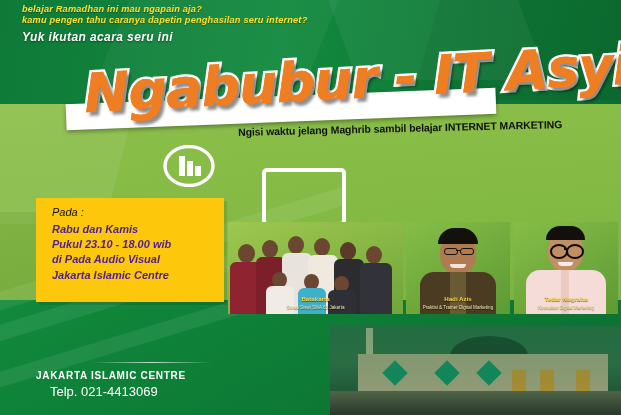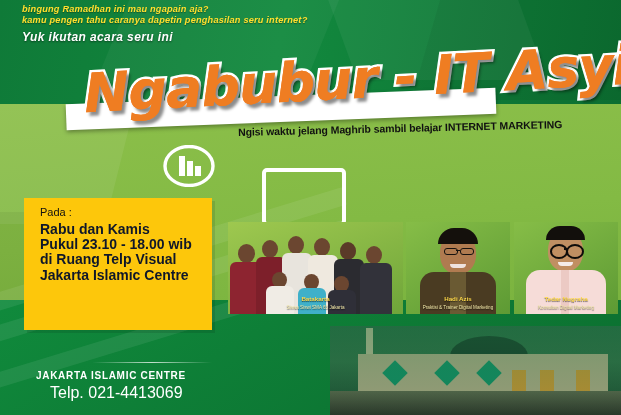--- a/index.html
+++ b/index.html
@@ -53,25 +53,25 @@
     color:#ef7d22;white-space:nowrap;}
   .subtitle{position:absolute;left:238px;top:122px;font-size:10.5px;font-weight:bold;
     color:#111;white-space:nowrap;transform:rotate(-1.4deg);letter-spacing:-.1px;}
 
   
   .logo{position:absolute;left:163px;top:145px;width:52px;height:42px;}
   
   .laptop{position:absolute;left:243px;top:168px;width:122px;height:86px;}
 
   
-  .infobox{position:absolute;left:24px;top:198px;width:188px;height:132px;
-    background:#fdc70b;box-shadow:3px 3px 0 rgba(0,0,0,.10);}
+  .infobox{position:absolute;left:36px;top:198px;width:188px;height:104px;
+    background:#fdc70b;box-shadow:3px 3px 0 rgba(0,0,0,.10);font-style:italic;}
   .infobox .pada{position:absolute;left:16px;top:8px;font-size:11px;color:#111;}
   .infobox ul{list-style:none;margin:0;padding:0;position:absolute;left:16px;top:24px;}
-  .infobox li{font-size:14px;font-weight:bold;color:#0f172a;line-height:15.2px;white-space:nowrap;}
+  .infobox li{font-size:11px;font-weight:bold;color:#4c1d95;line-height:15.2px;white-space:nowrap;}
 
   
   .photos{position:absolute;left:228px;top:222px;width:393px;height:92px;overflow:hidden;}
   .grp{position:absolute;left:0;top:0;width:175px;height:92px;
     background:linear-gradient(160deg,#9ec84f,#6fa53a);overflow:hidden;}
   .p-head{position:absolute;border-radius:50%;background:#6b4630;}
   .p-body{position:absolute;border-radius:6px 6px 0 0;}
   .portrait{position:absolute;top:0;width:104px;height:92px;overflow:hidden;
     background:linear-gradient(150deg,#86bd47,#5d9a34);}
   .pt1{left:178px;}
@@ -92,21 +92,21 @@
   .msq-door{position:absolute;top:44px;width:14px;height:26px;background:#e8a236;}
   .msq-crowd{position:absolute;left:0;bottom:0;width:291px;height:24px;
     background:linear-gradient(180deg,#6b6a52,#33332a);}
   .msq-tint{position:absolute;inset:0;background:linear-gradient(180deg,rgba(20,110,60,.45),rgba(10,70,40,.25));}
 
   
   .divider{position:absolute;left:92px;top:362px;width:120px;height:1px;
     background:linear-gradient(90deg,rgba(255,255,255,0),rgba(255,255,255,.75),rgba(255,255,255,0));}
   .foot1{position:absolute;left:36px;top:370px;color:#fff;font-size:10px;font-weight:bold;
     letter-spacing:.7px;white-space:nowrap;}
-  .foot2{position:absolute;left:50px;top:384px;color:#fff;font-size:16px;white-space:nowrap;}
+  .foot2{position:absolute;left:50px;top:384px;color:#fff;font-size:13px;white-space:nowrap;}
 </style>
 </head>
 <body>
 
 <div class="poster">
 
   <div class="bg-top">
     <div class="shape-a"></div>
     <div class="shape-b"></div>
     <div class="shape-c"></div>
@@ -118,21 +118,21 @@
     <div class="mid-sh3"></div>
   </div>
 
   <div class="bg-bot">
     <div class="stripe" style="left:-60px;top:10px;width:420px;height:18px;"></div>
     <div class="stripe" style="left:-70px;top:46px;width:430px;height:16px;"></div>
     <div class="stripe" style="left:-40px;top:84px;width:380px;height:15px;"></div>
   </div>
 
   <div class="headline">
-    <div>bingung Ramadhan ini mau ngapain aja?</div>
+    <div>belajar Ramadhan ini mau ngapain aja?</div>
     <div>kamu pengen tahu caranya dapetin penghasilan seru internet?</div>
   </div>
   <div class="yuk">Yuk ikutan acara seru ini</div>
 
   <div class="title-plate"></div>
   <div class="title">Ngabubur - IT Asyik</div>
   <div class="title-fill">Ngabubur - IT Asyik</div>
   <div class="subtitle">Ngisi waktu jelang Maghrib sambil belajar INTERNET MARKETING</div>
 
   <div class="logo">
@@ -162,21 +162,21 @@
       </g>
       <rect x="44" y="70" width="34" height="6" rx="2" fill="none" stroke="#ffffff" stroke-width="3"></rect>
     </svg>
   </div>
 
   <div class="infobox">
     <div class="pada">Pada :</div>
     <ul>
       <li>Rabu dan Kamis</li>
       <li>Pukul 23.10 - 18.00 wib</li>
-      <li>di Ruang Telp Visual</li>
+      <li>di Pada Audio Visual</li>
       <li>Jakarta Islamic Centre</li>
     </ul>
   </div>
 
   <div class="photos">
 
     <div class="grp">
       <div class="p-head" style="left:10px;top:22px;width:17px;height:19px;"></div>
       <div class="p-body" style="left:2px;top:40px;width:33px;height:52px;background:#8d2430;"></div>
       <div class="p-head" style="left:34px;top:18px;width:16px;height:18px;"></div>

